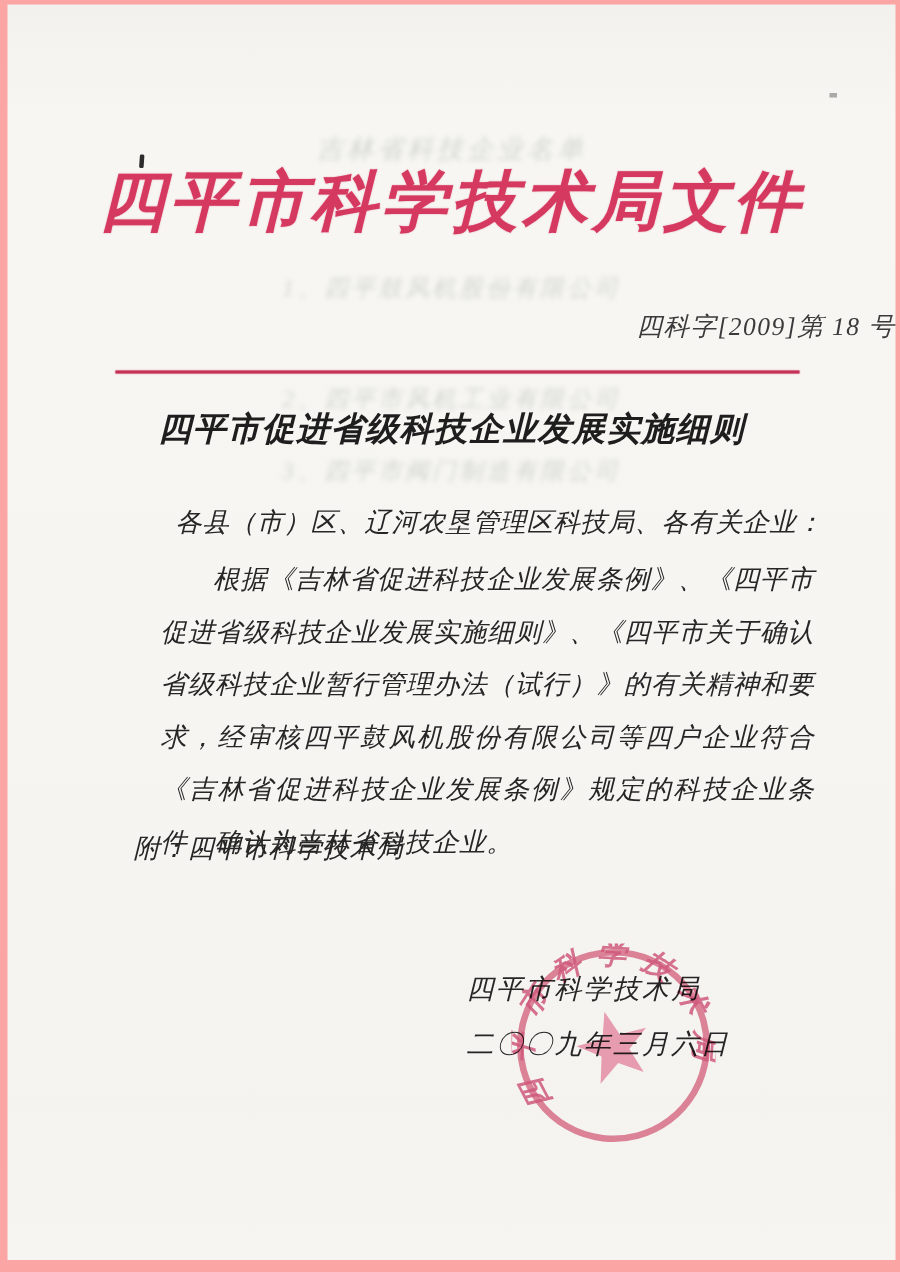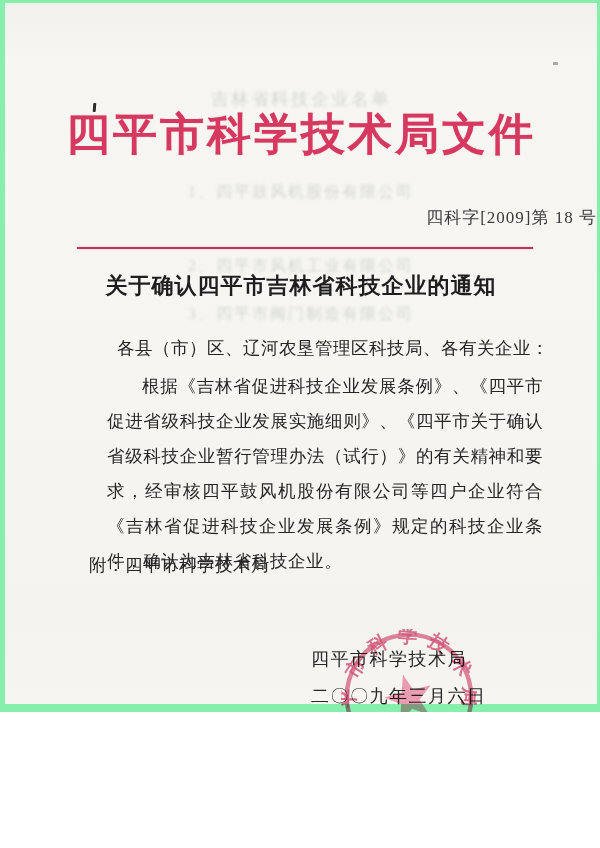--- a/index.html
+++ b/index.html
@@ -1,21 +1,22 @@
 <!DOCTYPE html>
 <html style="--head-red: #d6395f; --rule-red: #c53156; --seal-pink: #dd6484; --seal-star: #ee94ad; --seal-text: #d6537c; --ink: #262626;"><head>
 <meta charset="utf-8">
 <style>
   html,body{margin:0;padding:0;}
   .scan{
     position:relative;
-    width:600px;height:712px;
-    background:#86efac;
+    width:600px;height:848px;
+    background:#fca5a5;
     overflow:hidden;
     font-family:"Liberation Serif","DejaVu Serif",serif;
+    font-style:italic;
   }
   .paper{
     position:absolute;
     left:5px;top:3px;right:3px;bottom:8px;
     background:linear-gradient(180deg,#f2f1ee 0%,#f7f6f3 9%,#f6f5f2 55%,#f4f3ef 88%,#f6f5f2 100%);
   }
   
   .bleed{
     position:absolute;left:0;right:0;
     text-align:center;
@@ -132,21 +133,21 @@
     <div class="bleed b2">1、四平鼓风机股份有限公司</div>
     <div class="bleed b3">2、四平市风机工业有限公司</div>
     <div class="bleed b4">3、四平市阀门制造有限公司</div>
 
     <h1 class="masthead">四平市科学技术局文件</h1>
 
     <div class="doc-no">四科字[2009]第 18 号</div>
 
     <div class="red-rule"></div>
 
-    <h2 class="doc-title">关于确认四平市吉林省科技企业的通知</h2>
+    <h2 class="doc-title">四平市促进省级科技企业发展实施细则</h2>
 
     <div class="salutation">各县（市）区、辽河农垦管理区科技局、各有关企业：</div>
 
     <p class="body-text">根据《吉林省促进科技企业发展条例》、《四平市促进省级科技企业发展实施细则》、《四平市关于确认省级科技企业暂行管理办法（试行）》的有关精神和要求，经审核四平鼓风机股份有限公司等四户企业符合《吉林省促进科技企业发展条例》规定的科技企业条件，确认为吉林省科技企业。</p>
 
     <div class="attachment">附：四平市科学技术局</div>
 
     <div class="signer">四平市科学技术局</div>
 
     <div class="doc-date">二〇〇九年三月六日</div>

